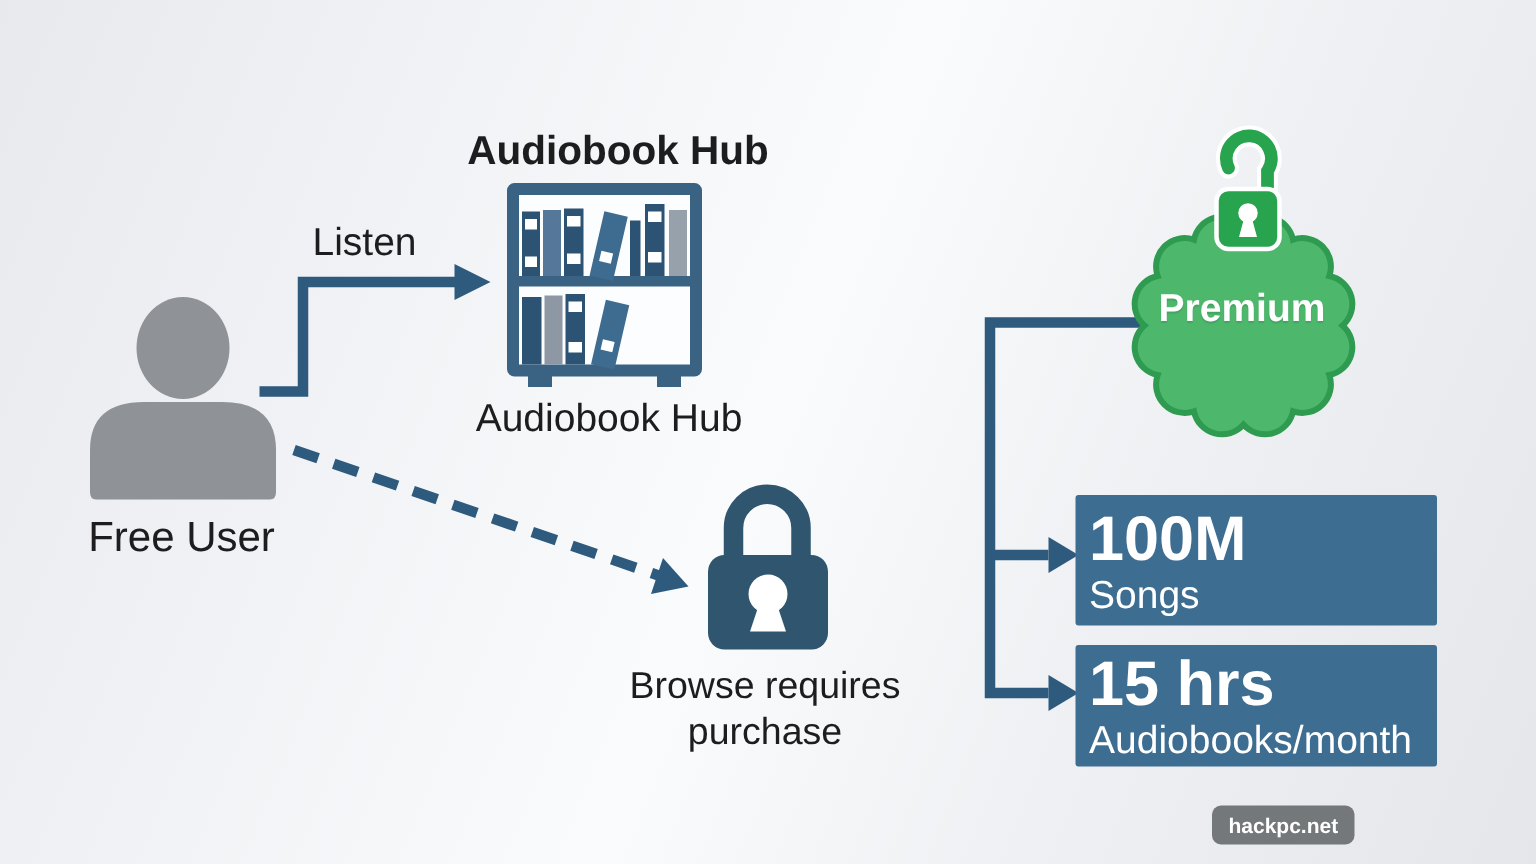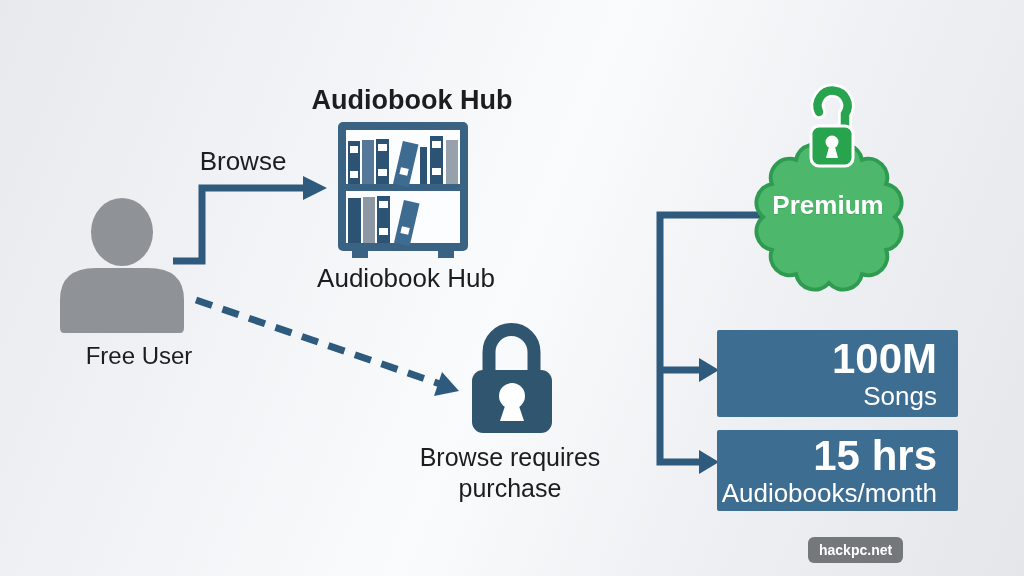--- a/index.html
+++ b/index.html
@@ -6,26 +6,26 @@
   body{font-family:"Liberation Sans",sans-serif;}
   .stage{
     position:relative;width:1024px;height:576px;overflow:hidden;
     background:linear-gradient(112deg,#e7e9ed 0%,#f1f3f6 28%,#fafbfc 50%,#eef0f3 72%,#e4e6ea 100%);
   }
   .gfx{position:absolute;left:0;top:0;}
   .lbl{position:absolute;color:#1d1d1f;text-align:center;white-space:nowrap;transform:translateX(-50%);}
   .hub-title{left:412px;top:85px;font-size:27px;font-weight:bold;}
   .hub-caption{left:406px;top:263px;font-size:26px;}
   .browse{left:243px;top:146px;font-size:26px;}
-  .free-user{left:139px;top:342px;font-size:24px;}
+  .free-user{left:121px;top:342px;font-size:28px;}
   .listen{left:510px;top:442px;font-size:25px;line-height:31px;white-space:normal;width:220px;}
   .premium-txt{left:828px;top:189px;font-size:26px;font-weight:bold;color:#ffffff;line-height:33px;
     text-shadow:0 1px 1px rgba(0,0,0,0.12);text-align:right;}
-  .feature{position:absolute;left:690px;width:247px;display:flex;flex-direction:column;
-    align-items:flex-end;justify-content:center;color:#ffffff;}
+  .feature{position:absolute;left:726px;width:247px;display:flex;flex-direction:column;
+    align-items:flex-start;justify-content:center;color:#ffffff;}
   .feature.f1{top:330px;height:87px;}
   .feature.f2{top:430px;height:81px;}
   .feature .val{font-size:42px;font-weight:bold;line-height:44px;}
   .feature .sub{font-size:26px;line-height:30px;}
   .watermark{position:absolute;left:808px;top:537px;background:#75787b;color:#ffffff;
     font-size:14px;font-weight:bold;padding:3px 11px;border-radius:6px;line-height:20px;}
 </style>
 </head>
 <body>
 
@@ -115,21 +115,21 @@
         <path d="M829,147 L826,158 L838,158 L835,147 Z" fill="#ffffff"></path>
       </g>
     </g>
 
     <rect x="717" y="330" width="241" height="87" rx="2" fill="#3e6d92"></rect>
     <rect x="717" y="430" width="241" height="81" rx="2" fill="#3e6d92"></rect>
   </svg>
 
   <div class="lbl hub-title">Audiobook Hub</div>
   <div class="lbl hub-caption">Audiobook Hub</div>
-  <div class="lbl browse">Browse</div>
+  <div class="lbl browse">Listen</div>
   <div class="lbl free-user">Free User</div>
 
   <div class="lbl listen">
     <div>Browse requires</div>
     <div>purchase</div>
   </div>
 
   <div class="lbl premium-txt">
     <div>Premium</div>
   </div>

